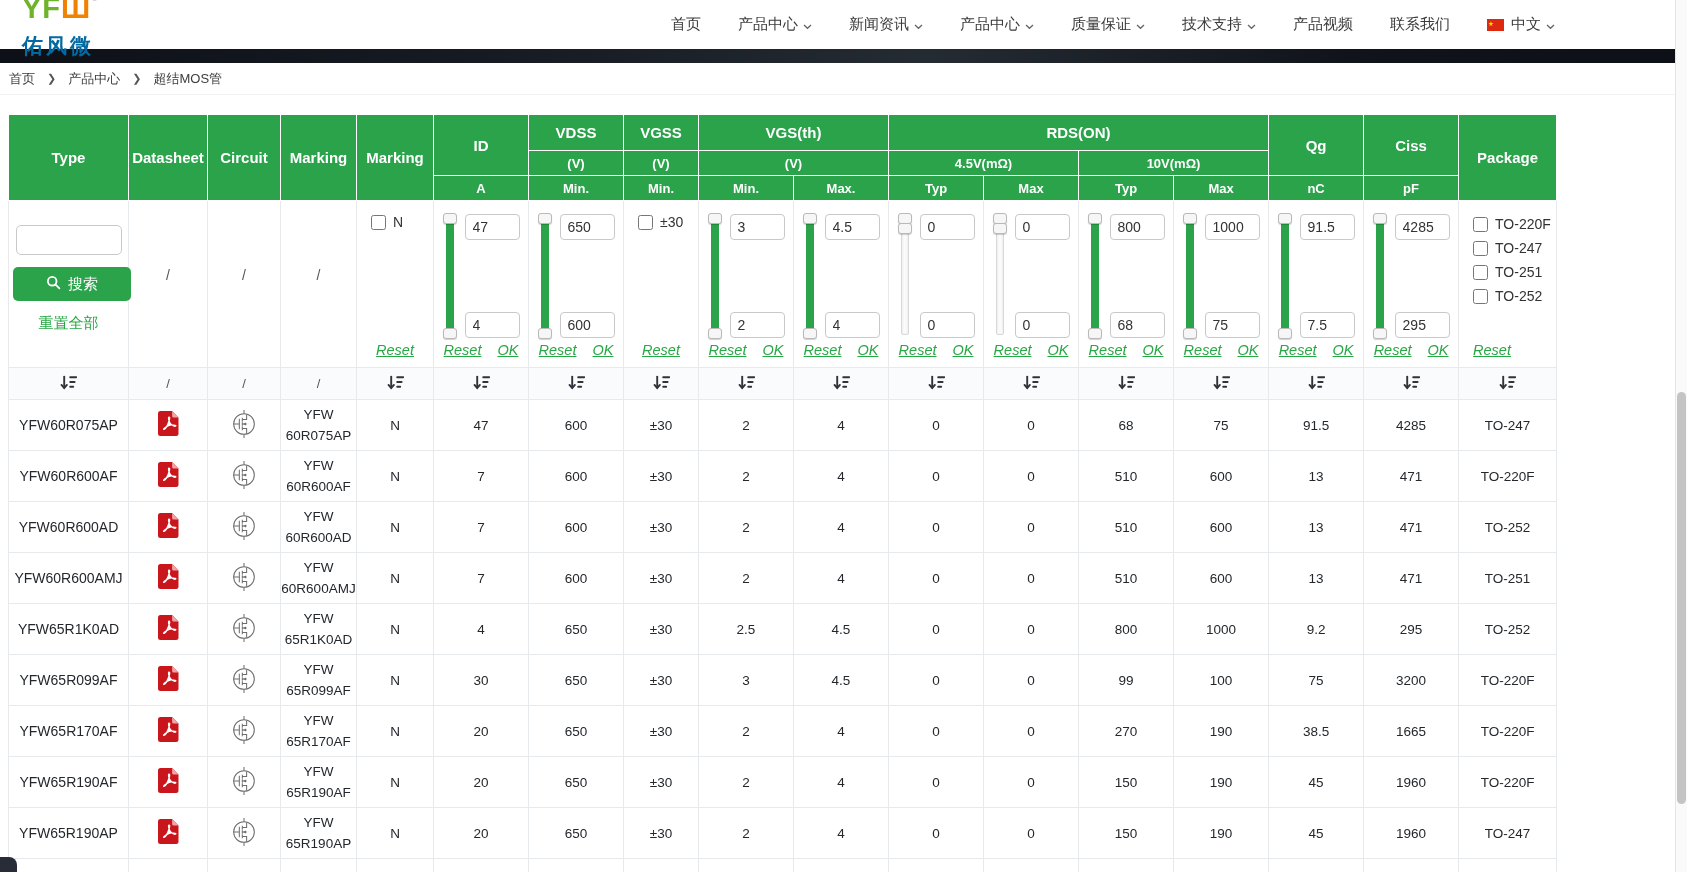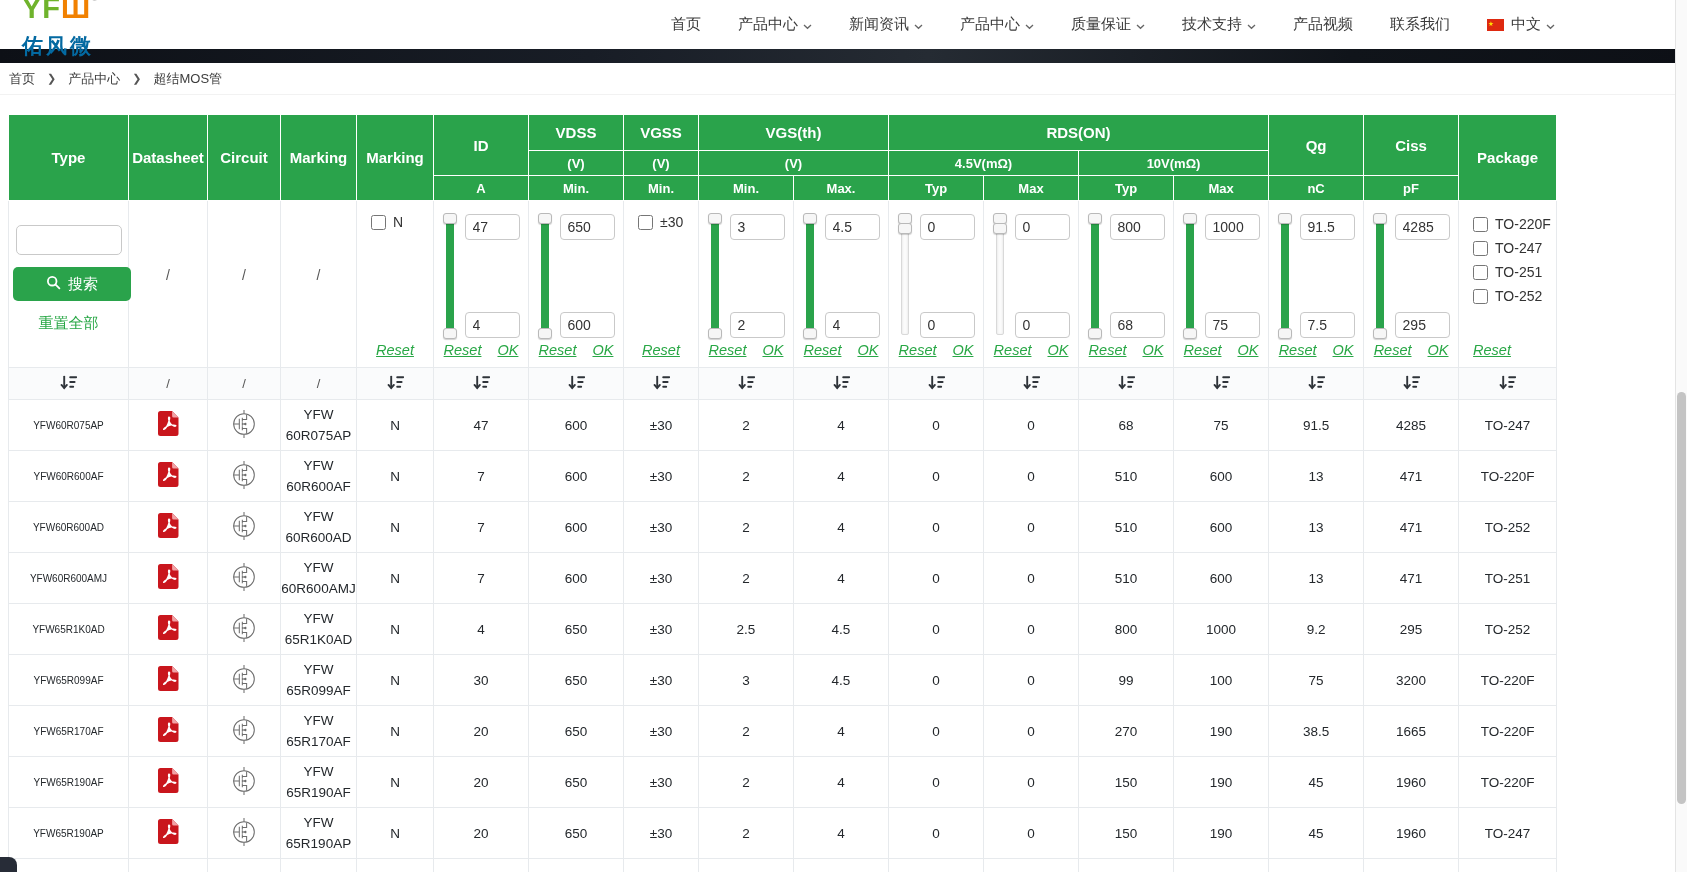--- a/index.html
+++ b/index.html
@@ -80,21 +80,21 @@
   .vals{display:flex;flex-direction:column;justify-content:space-between;height:124px;}
   input.val{width:55px;height:26px;border:1px solid #c9c9c9;border-radius:4px;padding:0 7px;
     font-size:14px;color:#333;outline:none;}
 
   
   tr.sort-row td{height:32px;background:#fafbfc;cursor:pointer;}
   tr.sort-row td.nosort{cursor:default;color:#555;font-size:13px;}
 
   
   tr.product-row td{height:51px;}
-  .type-cell{font-size:10px;}
+  .type-cell{font-size:14px;}
   .marking-line{line-height:21px;font-size:13.5px;}
   .pdf-link{display:inline-flex;cursor:pointer;}
   .circuit-icon{display:inline-flex;}
   tr.partial-row td{height:51px;}
 
   
   .page-scrollbar{position:absolute;top:0;right:0;width:12px;height:872px;background:#fafafa;
     border-left:1px solid #e4e4e4;}
   .page-scrollbar .thumb{position:absolute;left:1px;top:392px;width:9px;height:412px;background:#c4c4c4;
     border-radius:5px;cursor:pointer;}

